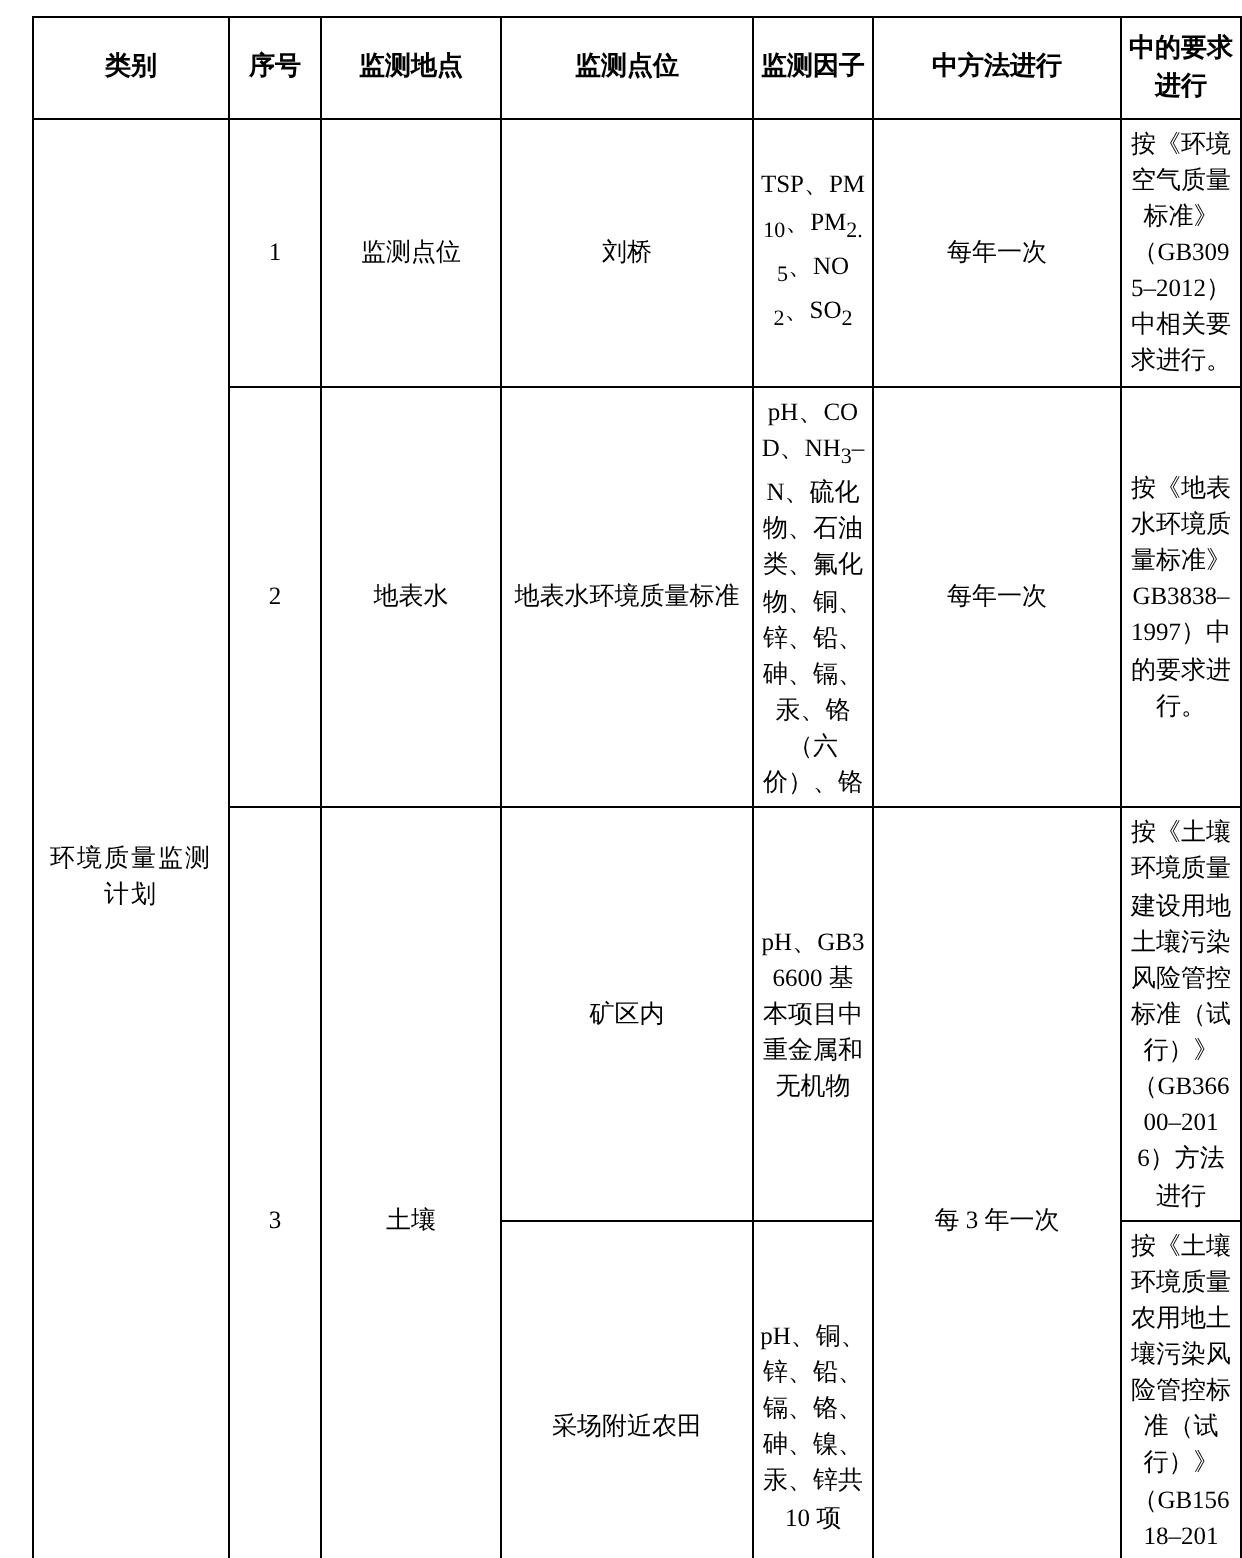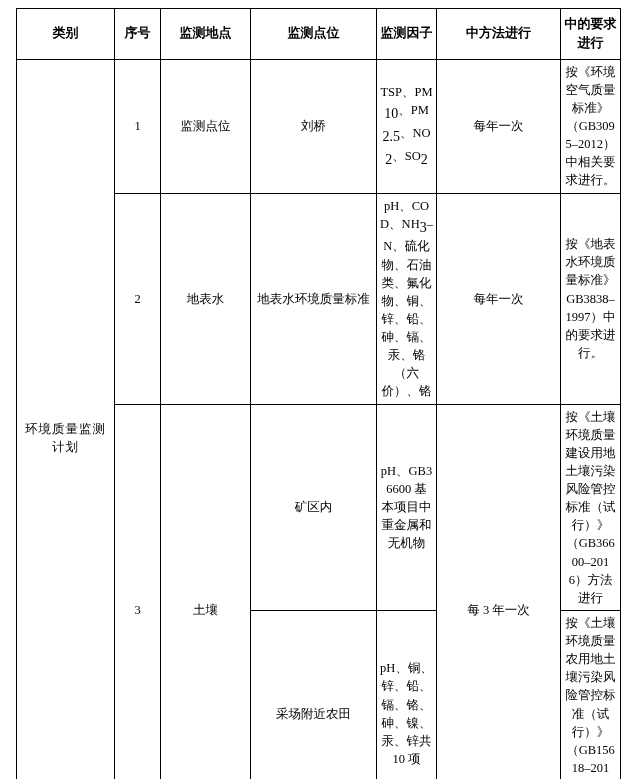--- a/index.html
+++ b/index.html
@@ -38,21 +38,21 @@
     font-weight: bold;
     font-size: 13px;
     padding: 6px 2px;
   }
   .cat-cell {
     font-weight: bold;
     font-size: 13px;
     letter-spacing: 1px;
   }
   .cell-pad { padding-left: 5px; padding-right: 5px; margin-top: 28px; }
-  sub { font-size: 14px; }
+  sub { font-size: 11px; }
 </style>
 </head>
 <body>
 
 <div id="sheet">
   <table class="monitor-table">
     <colgroup>
       <col style="width:58px">
       <col style="width:40px">
       <col style="width:46px">

